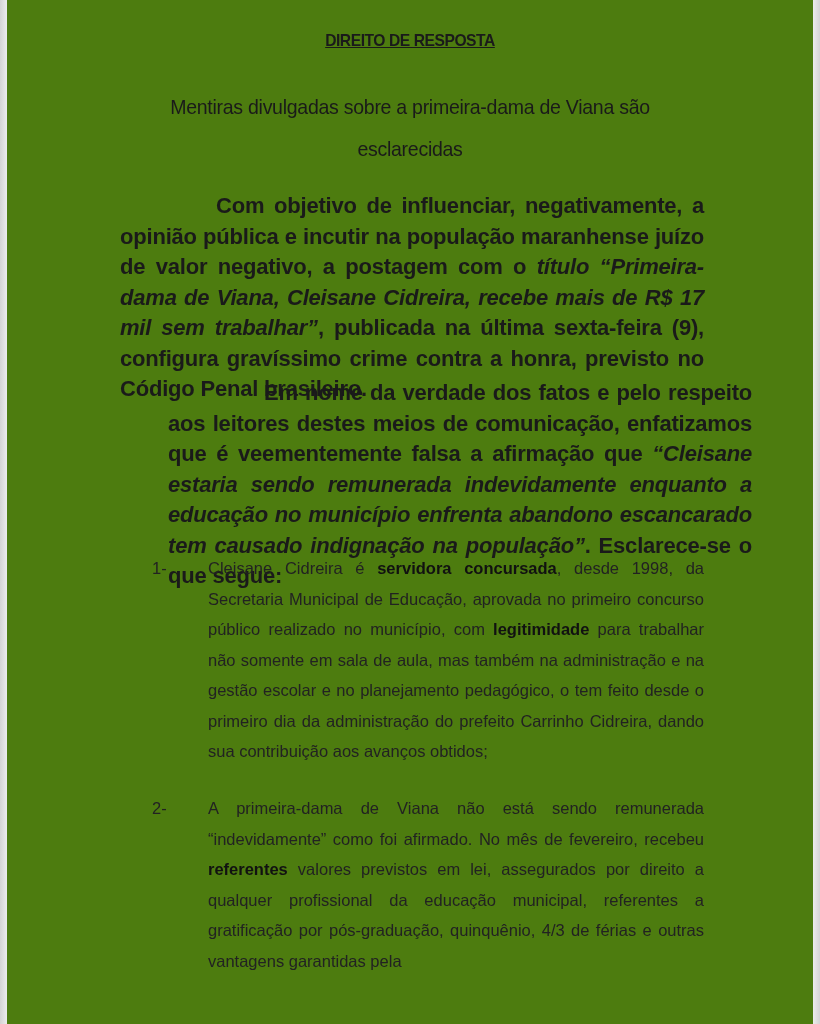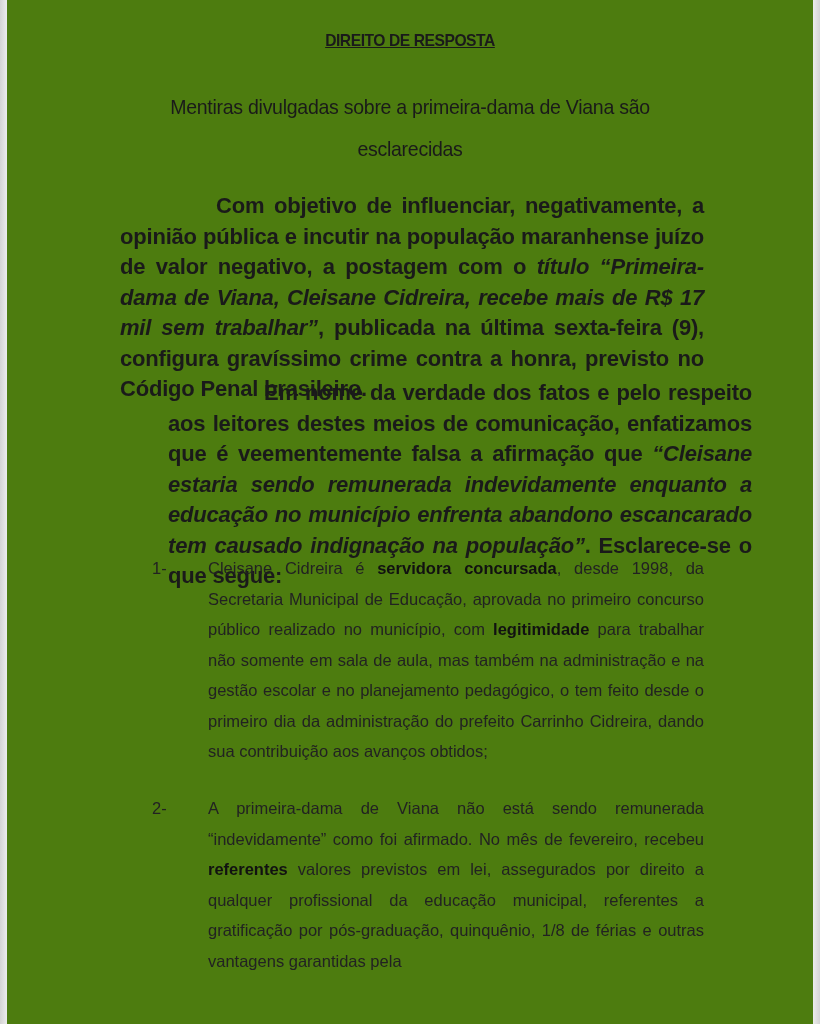--- a/index.html
+++ b/index.html
@@ -60,15 +60,15 @@
 
   <div class="para p2"><span class="indent"></span><span>Em nome da verdade dos fatos e pelo respeito aos leitores destes meios de comunicação, enfatizamos que é veementemente falsa a afirmação que </span><i>“Cleisane estaria sendo remunerada indevidamente enquanto a educação no município enfrenta abandono escancarado tem causado indignação na população”</i><span>. Esclarece-se o que segue:</span></div>
 
   <div class="list-item li1">
     <span class="num">1-</span>
     <span class="text"><span>Cleisane Cidreira é </span><b>servidora concursada</b><span>, desde 1998, da Secretaria Municipal de Educação, aprovada no primeiro concurso público realizado no município, com </span><b>legitimidade</b><span> para trabalhar não somente em sala de aula, mas também na administração e na gestão escolar e no planejamento pedagógico, o tem feito desde o primeiro dia da administração do prefeito Carrinho Cidreira, dando sua contribuição aos avanços obtidos;</span></span>
   </div>
 
   <div class="list-item li2">
     <span class="num">2-</span>
-    <span class="text"><span>A primeira-dama de Viana não está sendo remunerada “indevidamente” como foi afirmado. No mês de fevereiro, recebeu </span><b>referentes</b><span> valores previstos em lei, assegurados por direito a qualquer profissional da educação municipal, referentes a gratificação por pós-graduação, quinquênio, 1/8 de férias e outras vantagens garantidas pela</span></span>
+    <span class="text"><span>A primeira-dama de Viana não está sendo remunerada “indevidamente” como foi afirmado. No mês de fevereiro, recebeu </span><b>referentes</b><span> valores previstos em lei, assegurados por direito a qualquer profissional da educação municipal, referentes a gratificação por pós-graduação, quinquênio, 4/3 de férias e outras vantagens garantidas pela</span></span>
   </div>
 </div>
 
 </body></html>

